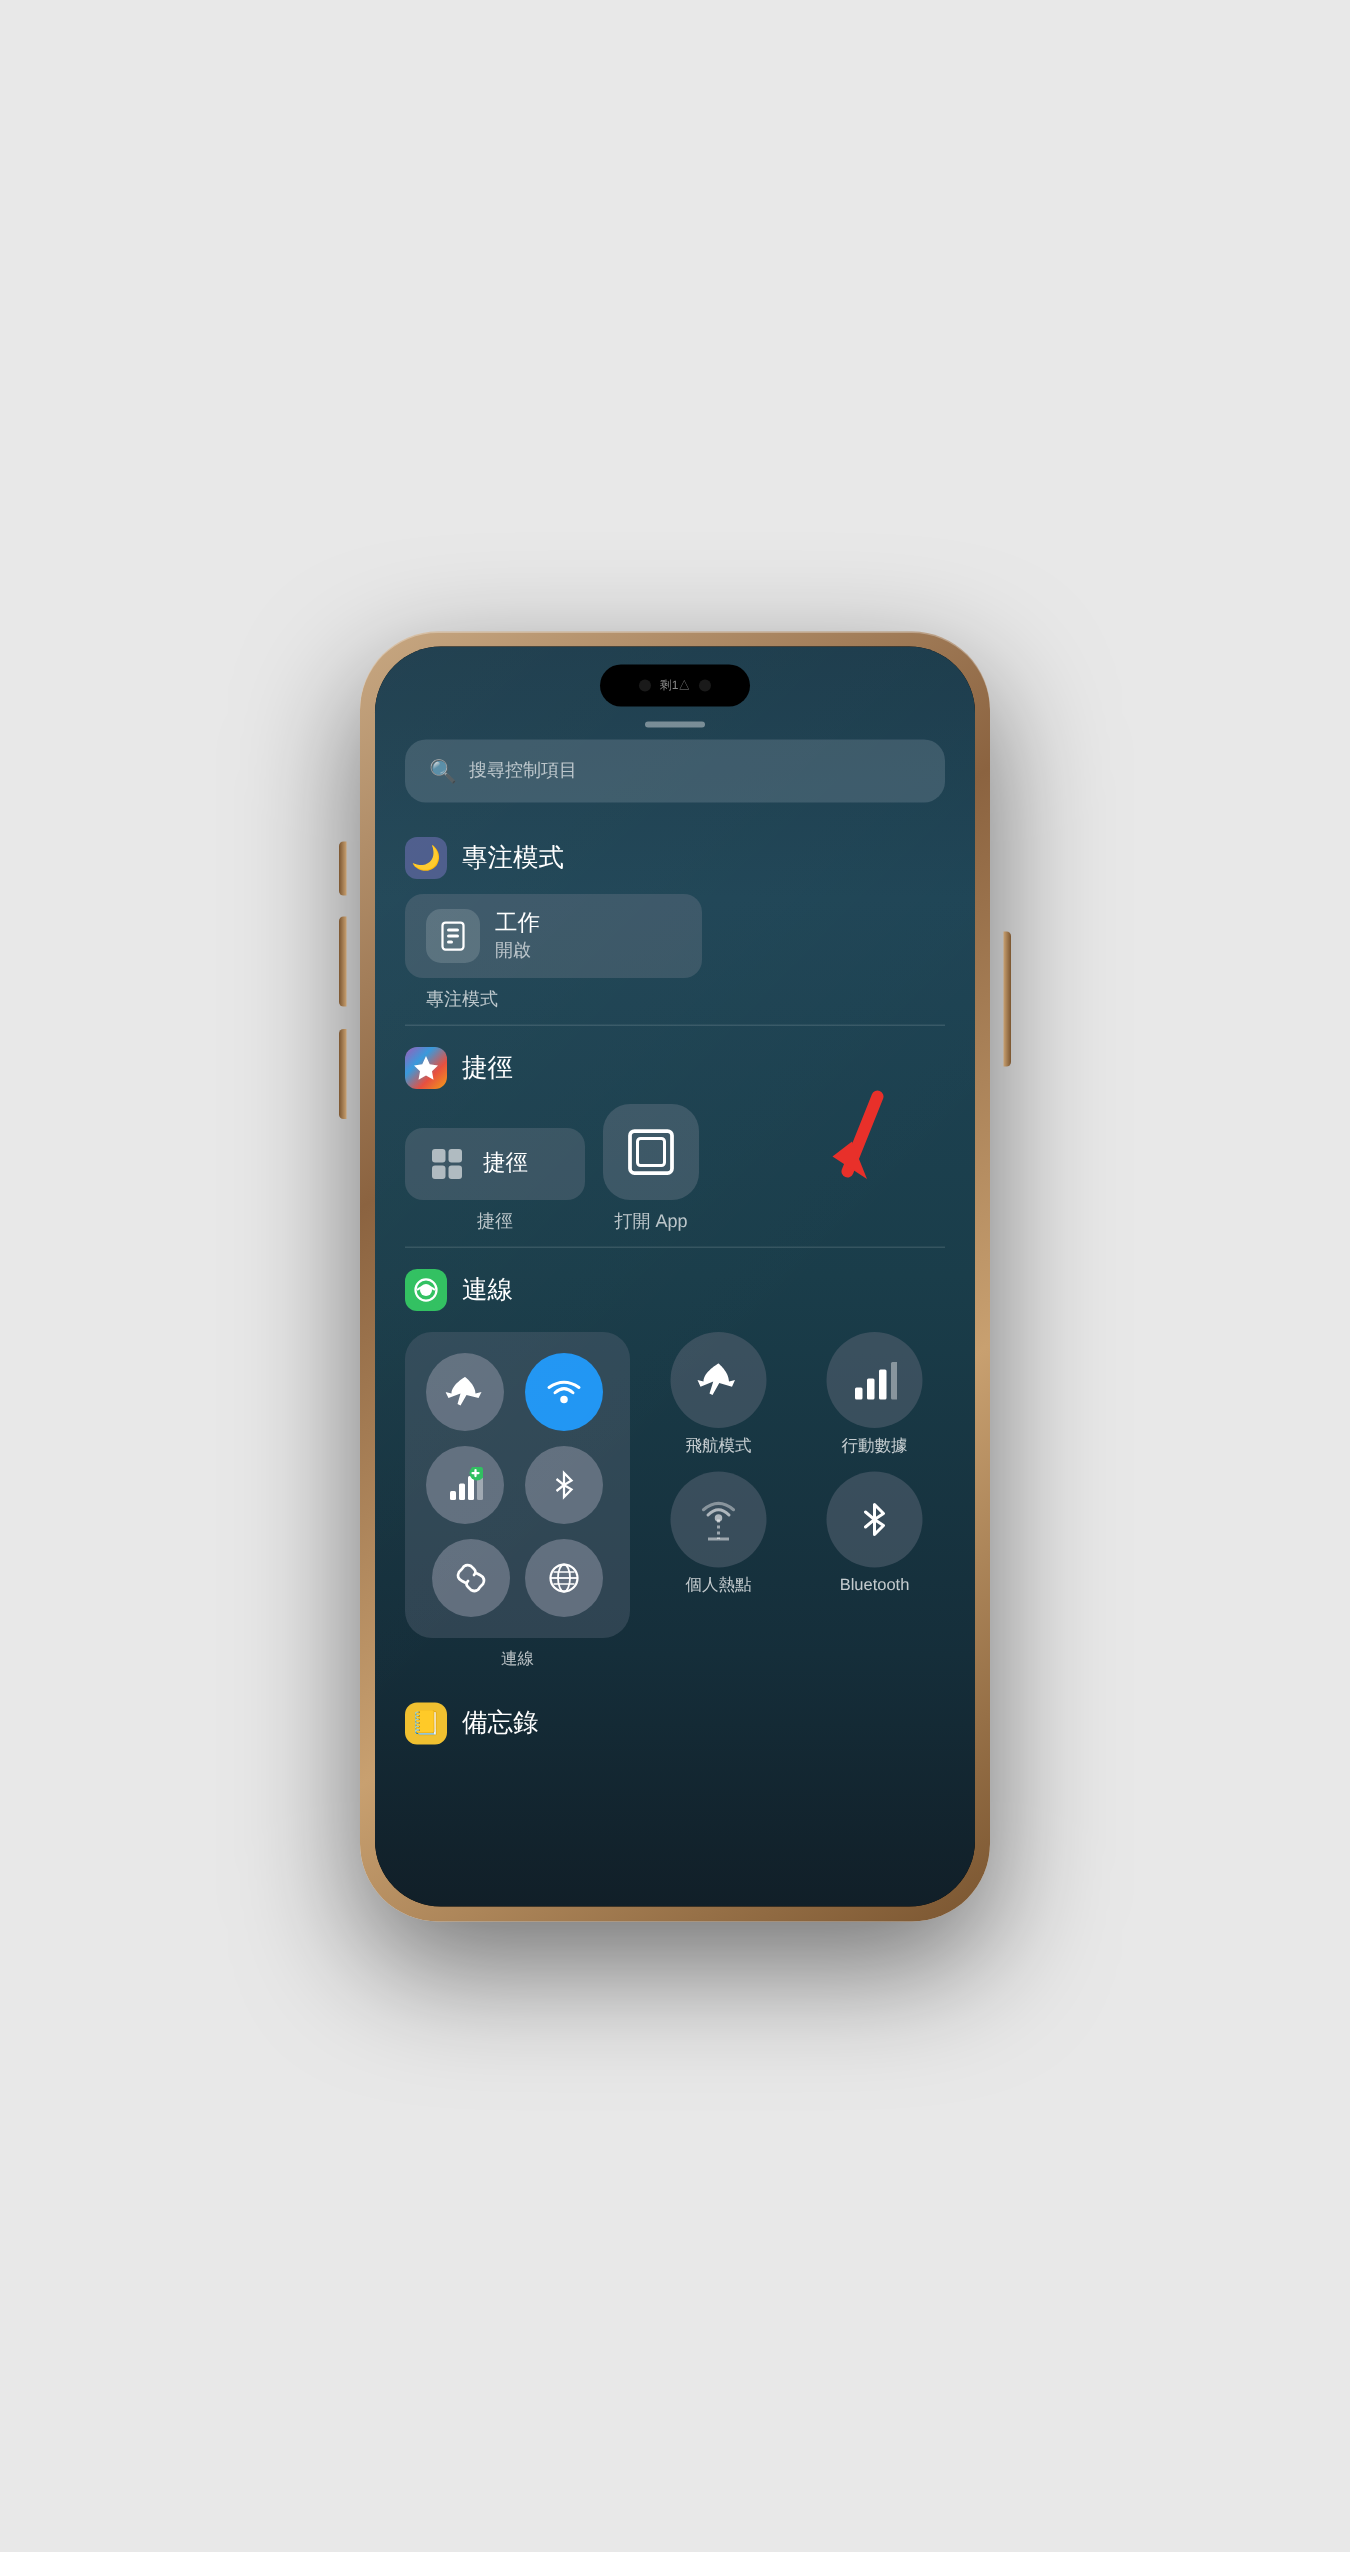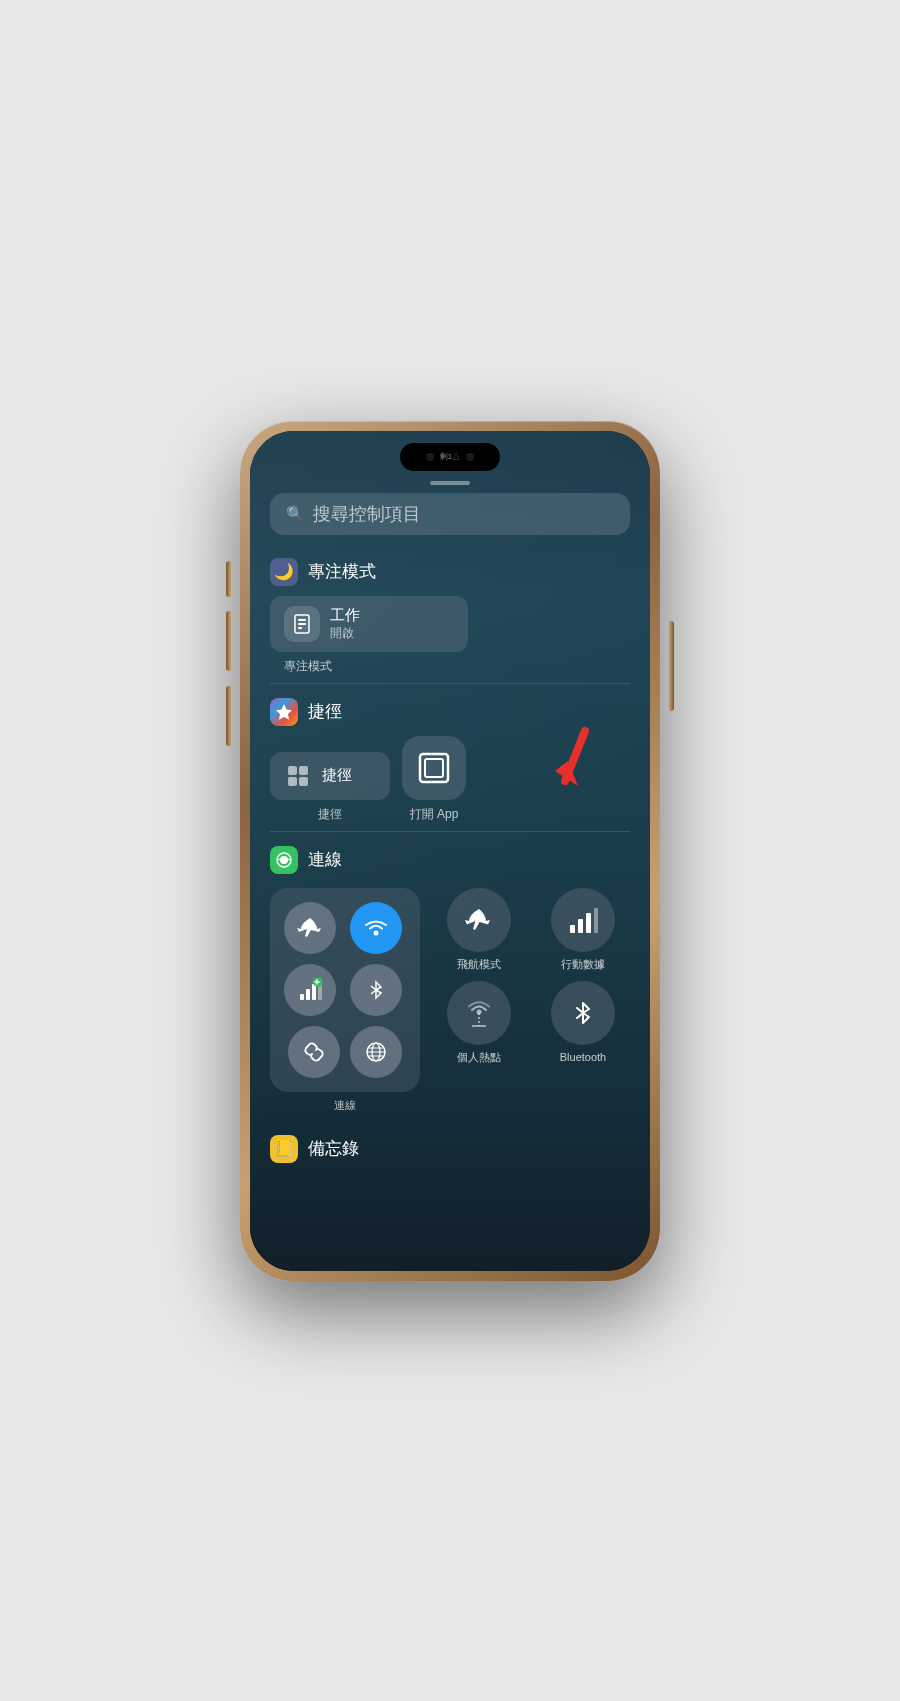--- a/index.html
+++ b/index.html
@@ -93,21 +93,21 @@
       padding: 0 16px;
       gap: 8px;
       z-index: 10;
     }
     .search-icon-inner {
       color: rgba(255,255,255,0.7);
       font-size: 15px;
     }
     .search-placeholder {
       color: rgba(255,255,255,0.65);
-      font-size: 18px;
+      font-size: 12px;
     }
 
     
     .content {
       position: absolute;
       top: 115px;
       left: 0;
       right: 0;
       bottom: 0;
       padding: 0 20px;

